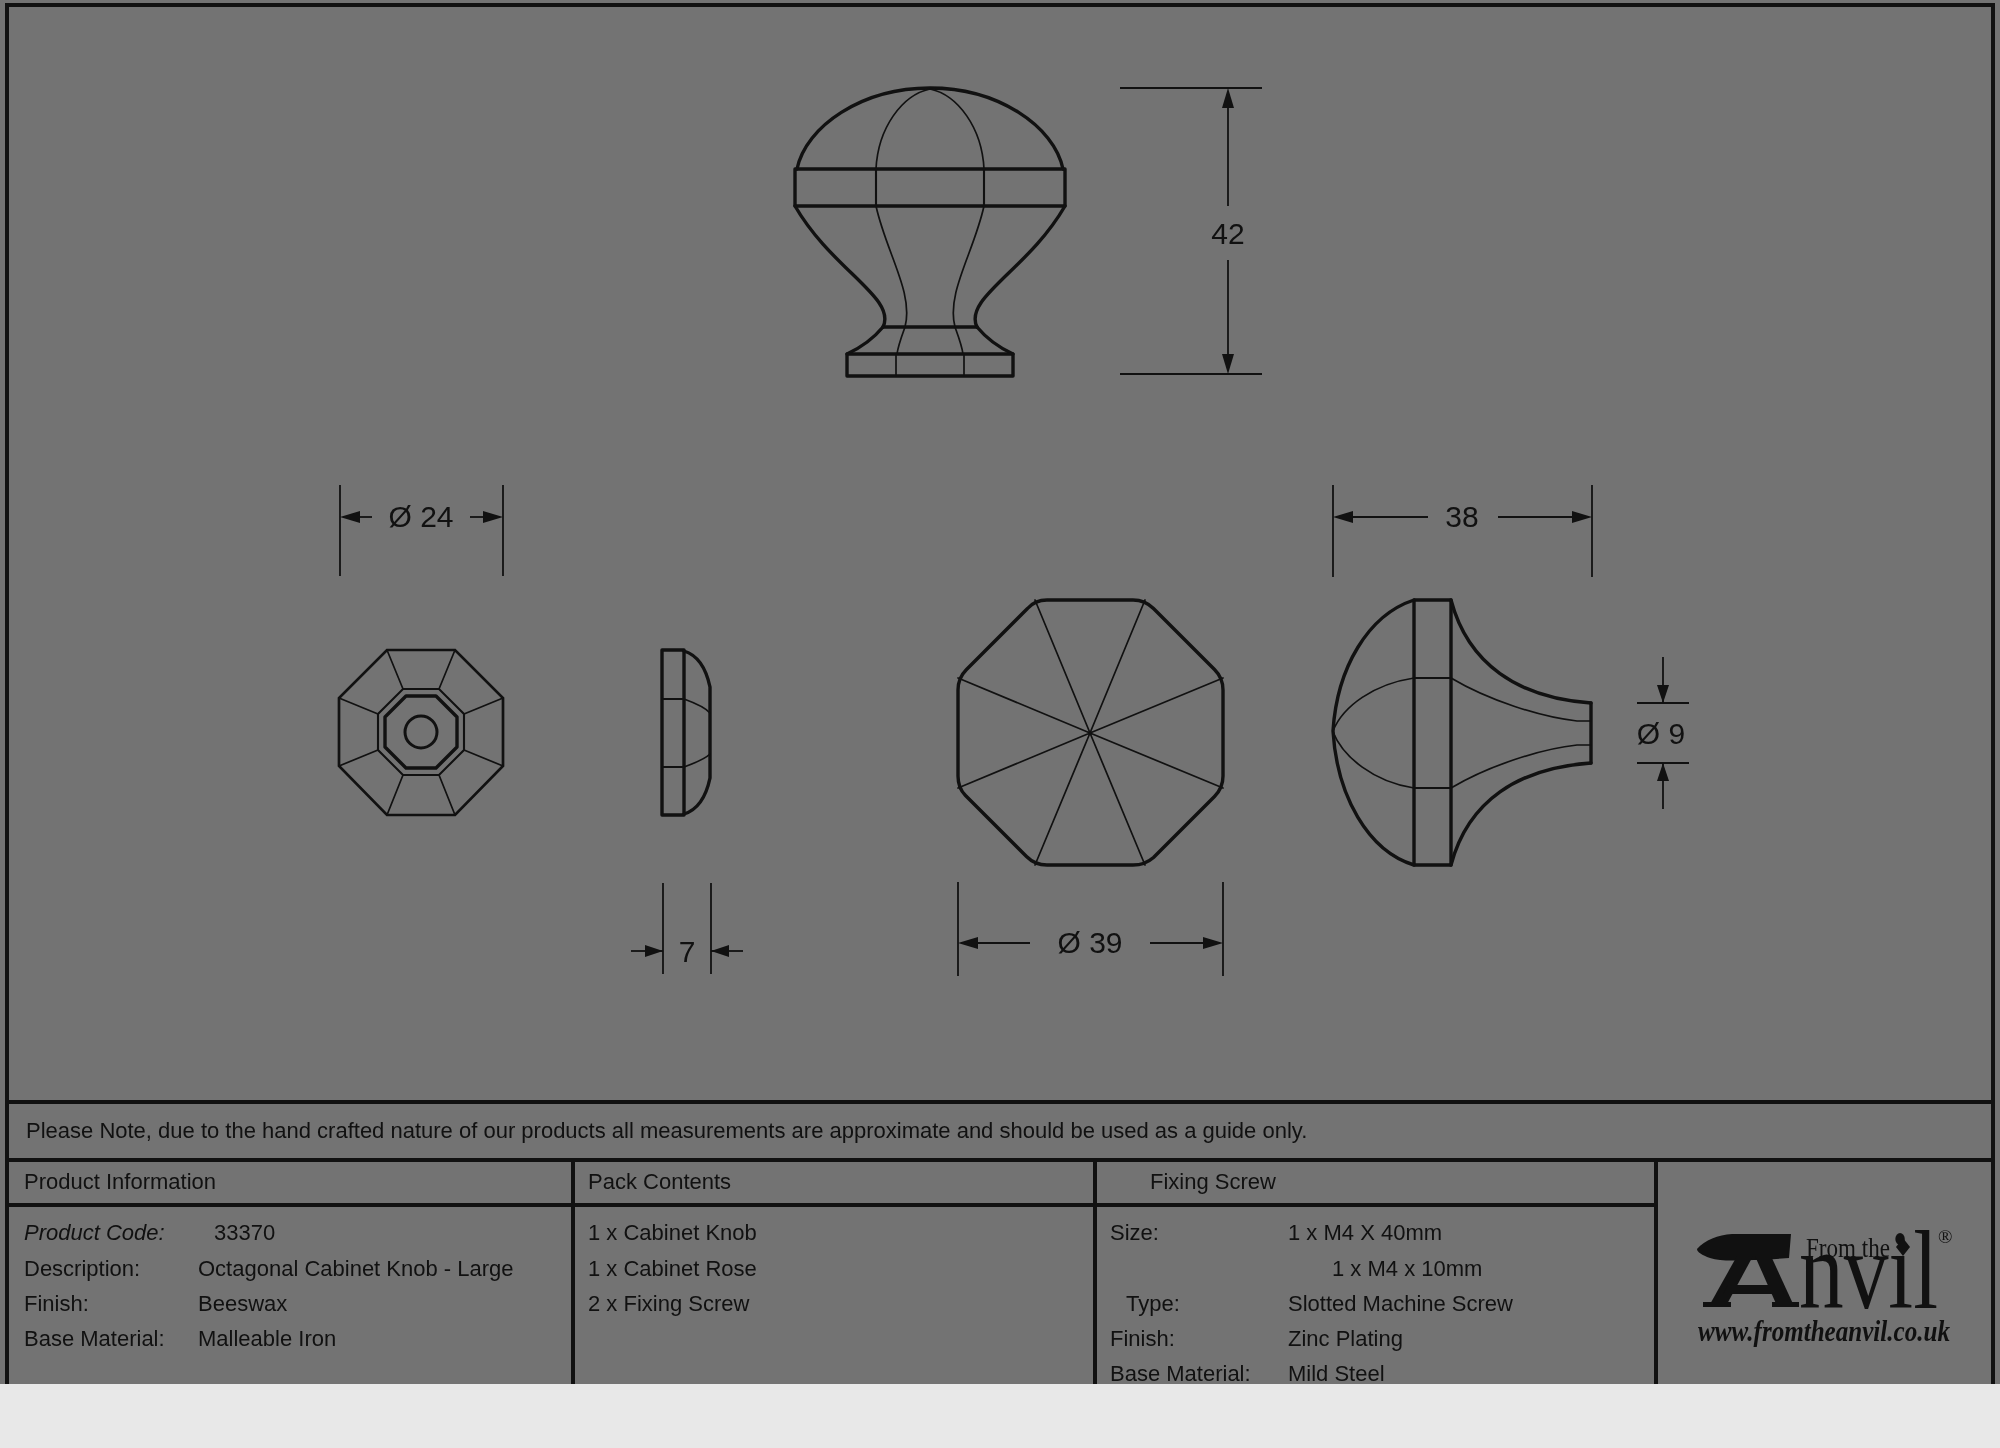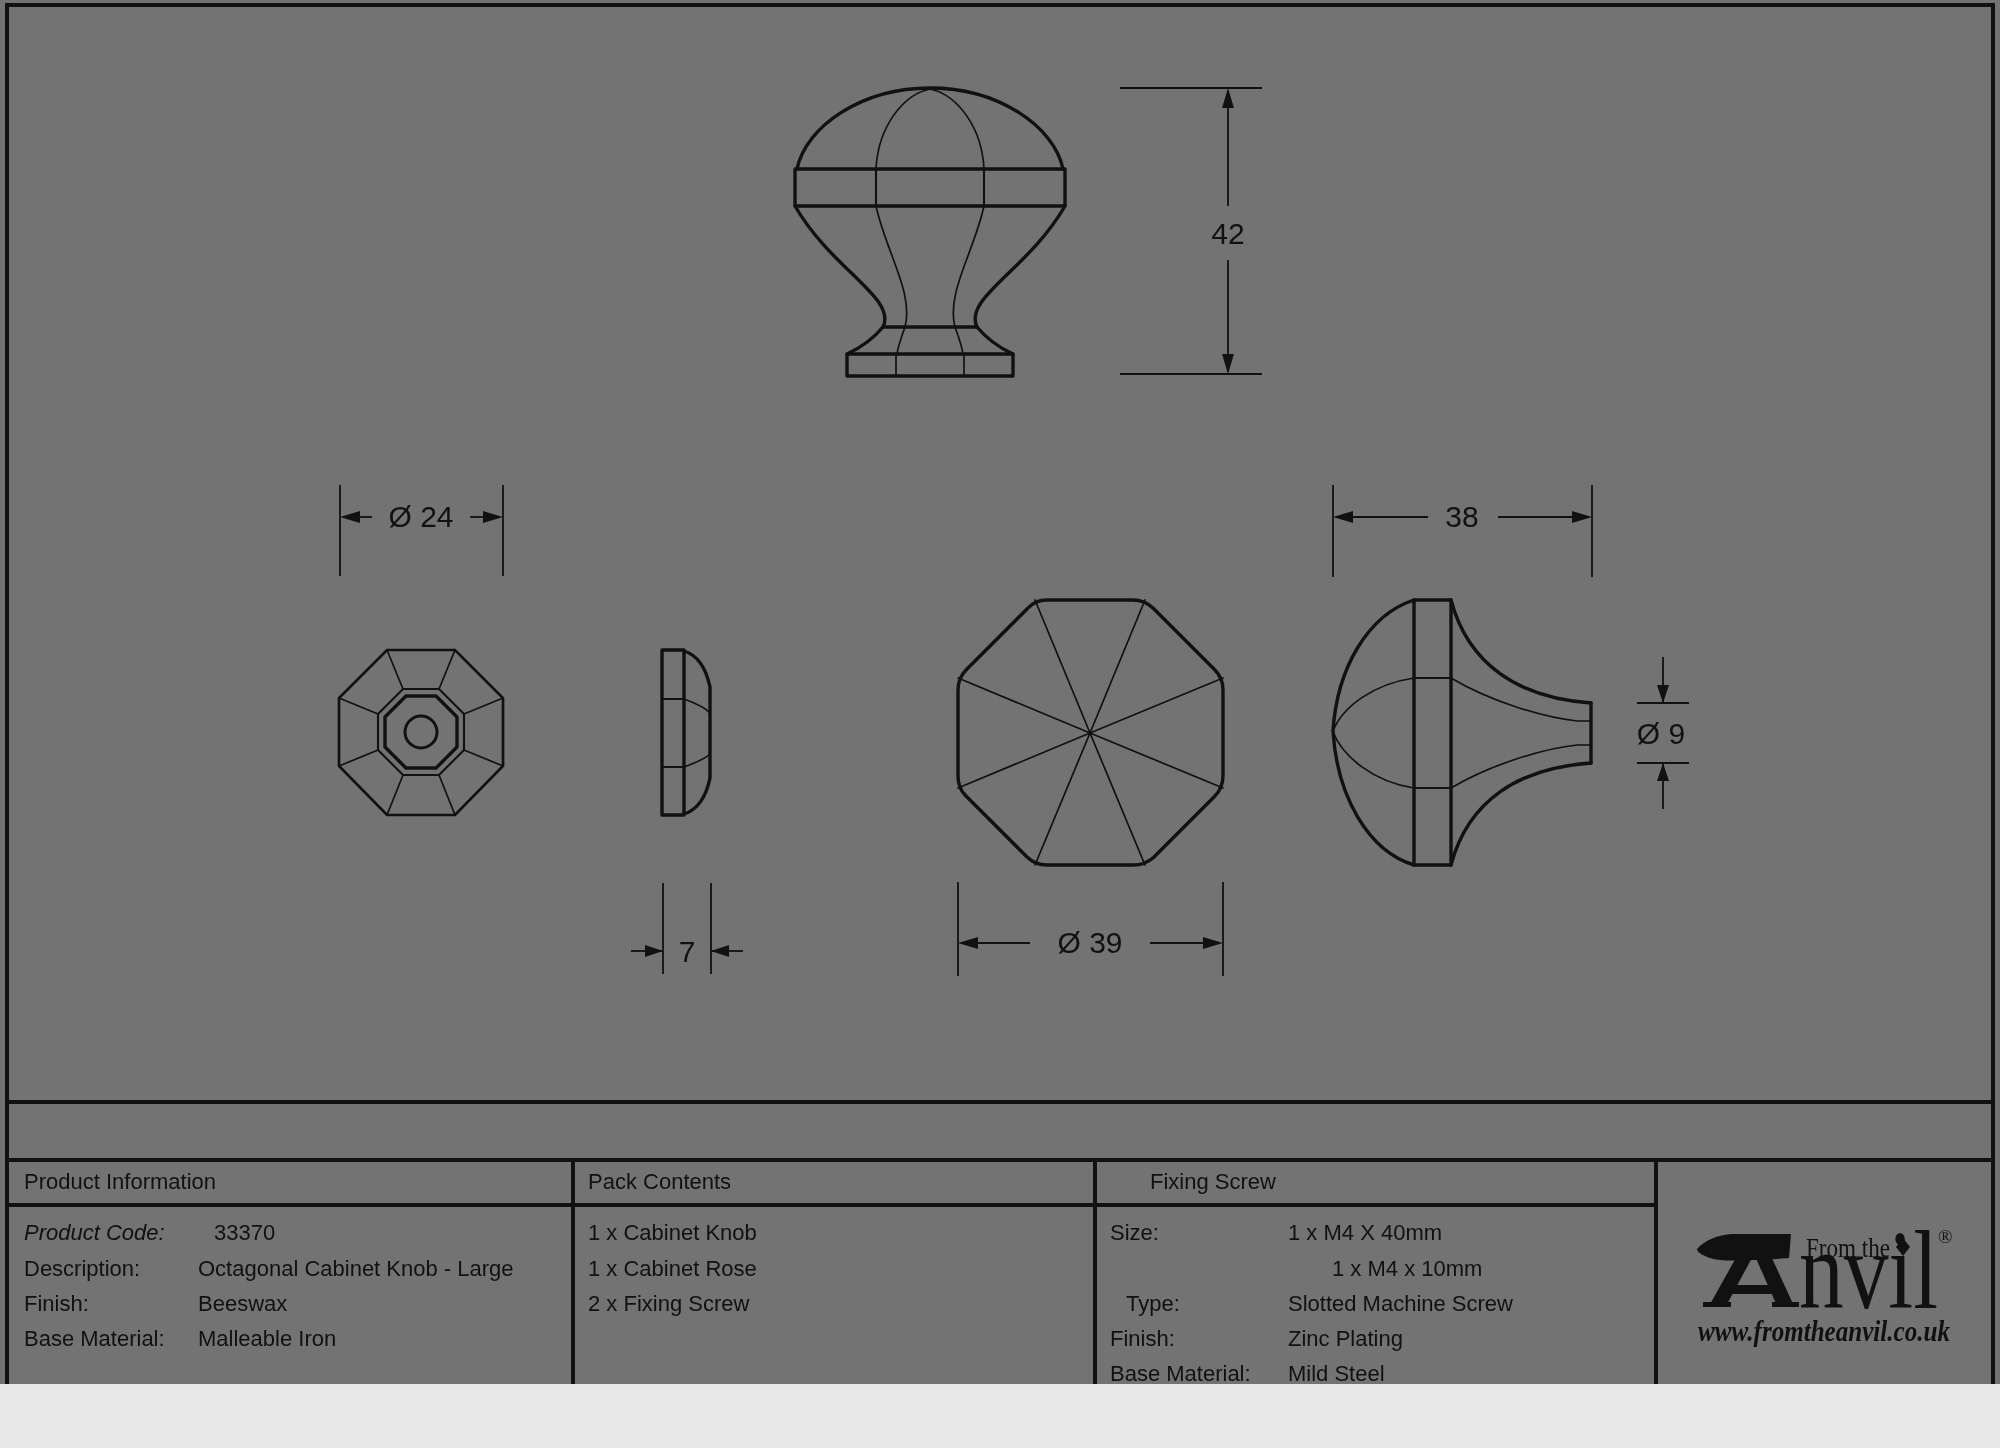--- a/index.html
+++ b/index.html
@@ -174,20 +174,21 @@
   </svg>
 
   <div class="frame"></div>
   <div class="hline" style="left:5px; top:1100px; width:1990px; height:4px;"></div>
   <div class="hline" style="left:5px; top:1158px; width:1990px; height:4px;"></div>
   <div class="hline" style="left:5px; top:1203px; width:1653px; height:4px;"></div>
   <div class="vline" style="left:571px; top:1158px; width:4px; height:241px;"></div>
   <div class="vline" style="left:1093px; top:1158px; width:4px; height:241px;"></div>
   <div class="vline" style="left:1654px; top:1158px; width:4px; height:241px;"></div>
 
+  <span class="t" style="left:26px; top:1118px;">Please Note, due to the hand crafted nature of our products all measurements are approximate and should be used as a guide only.</span>
 
   <span class="t hdr" style="left:24px; top:1169px;">Product Information</span>
   <span class="t hdr" style="left:588px; top:1169px;">Pack Contents</span>
   <span class="t hdr" style="left:1110px; top:1169px;margin-left:40px;">Fixing Screw</span>
 
   <span class="t" style="left:24px;  top:1220px;font-style:italic;">Product Code:</span>
   <span class="t" style="left:214px; top:1220px;">33370</span>
   <span class="t" style="left:24px;  top:1256px;">Description:</span>
   <span class="t" style="left:198px; top:1256px;">Octagonal Cabinet Knob - Large</span>
   <span class="t" style="left:24px;  top:1291px;">Finish:</span>

